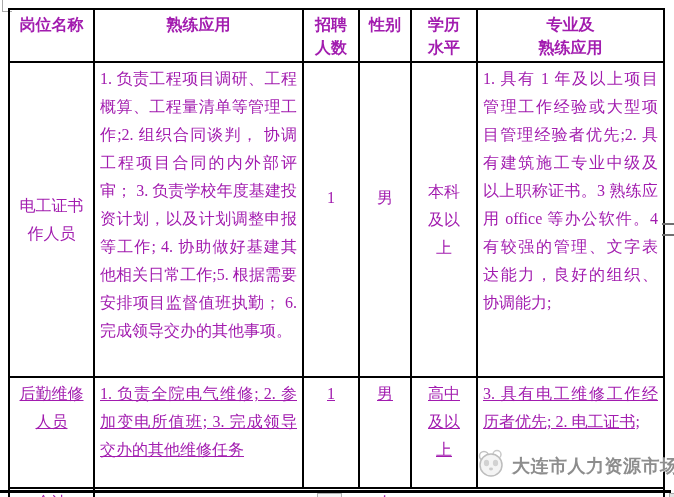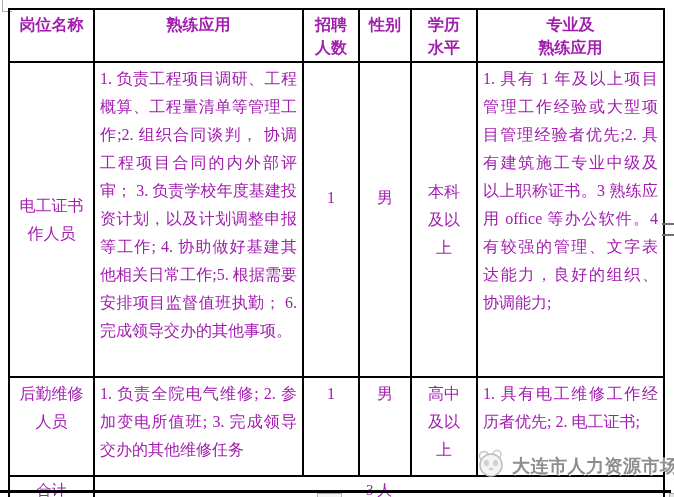--- a/index.html
+++ b/index.html
@@ -155,30 +155,30 @@
       <td class="cell-center cell-middle">电工证书
 作人员</td>
       <td class="cell-justify">1. 负责工程项目调研、工程概算、工程量清单等管理工作;2. 组织合同谈判， 协调工程项目合同的内外部评审； 3. 负责学校年度基建投资计划，以及计划调整申报等工作; 4. 协助做好基建其他相关日常工作;5. 根据需要安排项目监督值班执勤； 6. 完成领导交办的其他事项。</td>
       <td class="cell-center cell-middle"><div class="spacer-block">1</div></td>
       <td class="cell-center cell-middle"><div class="spacer-block">男</div></td>
       <td class="cell-center cell-middle">本科
 及以
 上</td>
       <td class="cell-justify">1. 具有 1 年及以上项目管理工作经验或大型项目管理经验者优先;2. 具有建筑施工专业中级及以上职称证书。3 熟练应用 office 等办公软件。4 有较强的管理、文字表达能力，良好的组织、协调能力;</td>
     </tr>
-    <tr class="row2" style="height:99px;">
+    <tr class="row2" style="height:111px;text-decoration:underline;">
       <td class="cell-center">后勤维修
 人员</td>
       <td class="cell-justify">1. 负责全院电气维修; 2. 参加变电所值班; 3. 完成领导交办的其他维修任务</td>
       <td class="cell-center">1</td>
       <td class="cell-center">男</td>
       <td class="cell-center">高中
 及以
 上</td>
-      <td class="cell-justify">1. 具有电工维修工作经历者优先; 2. 电工证书;</td>
+      <td class="cell-justify">3. 具有电工维修工作经历者优先; 2. 电工证书;</td>
     </tr>
     <tr class="total-row" style="height:20px;">
       <td>合计</td>
       <td colspan="5">3 人</td>
     </tr>
   </tbody>
     </table>
 
   <div class="watermark">
     <span>

